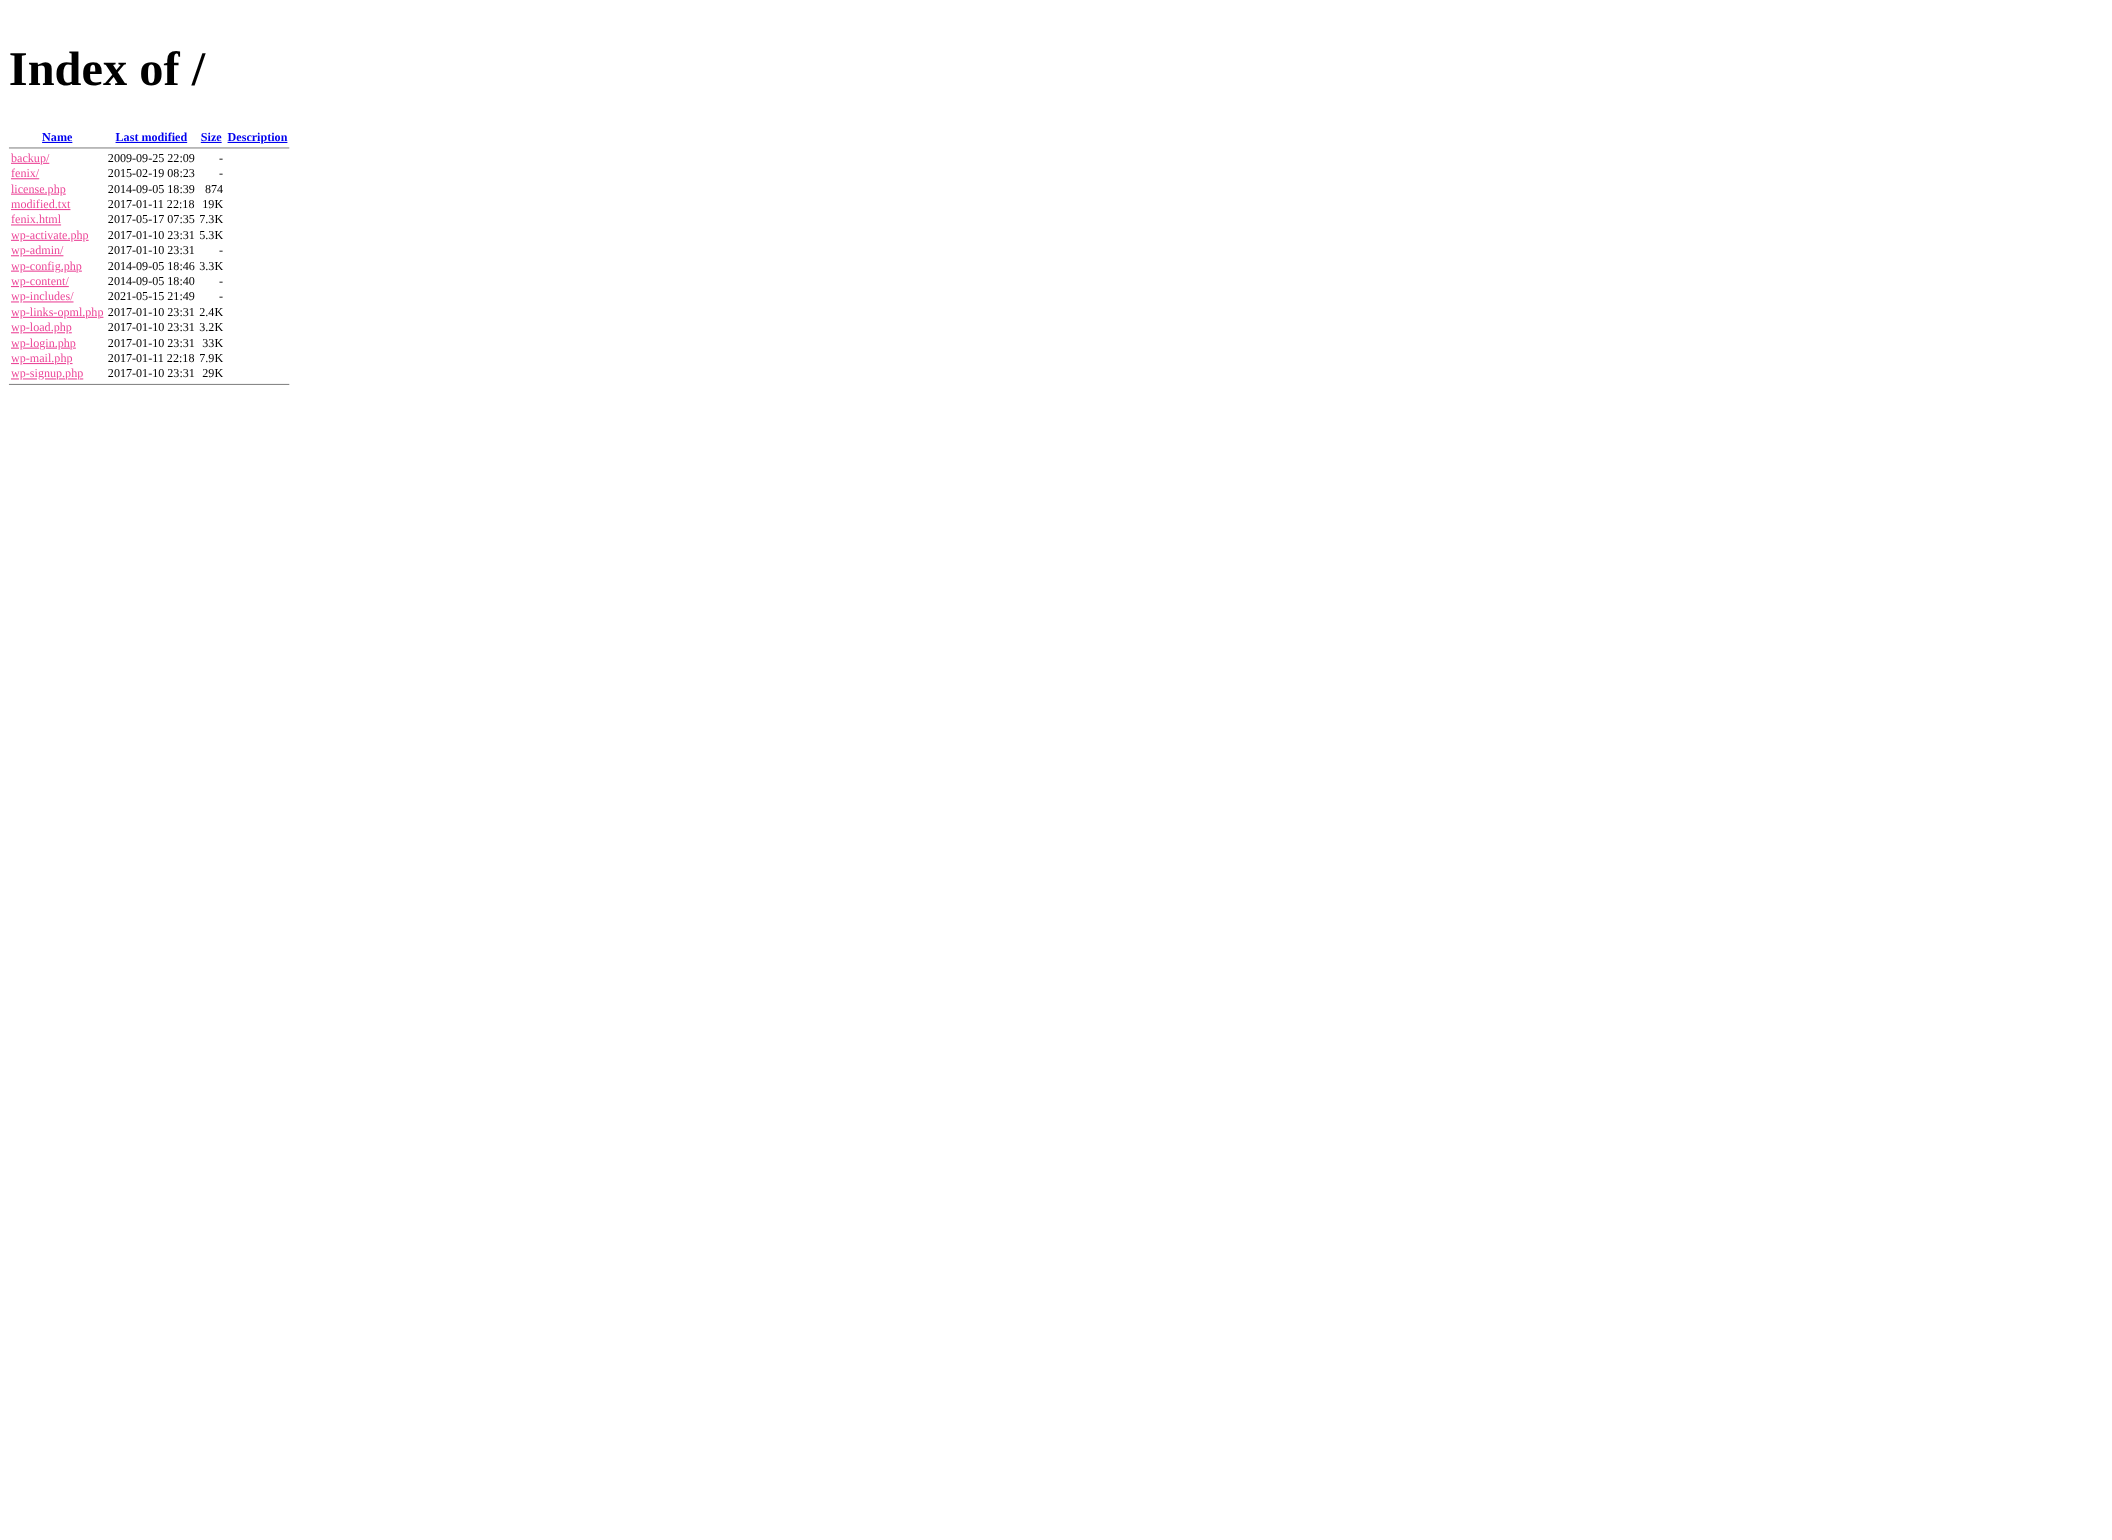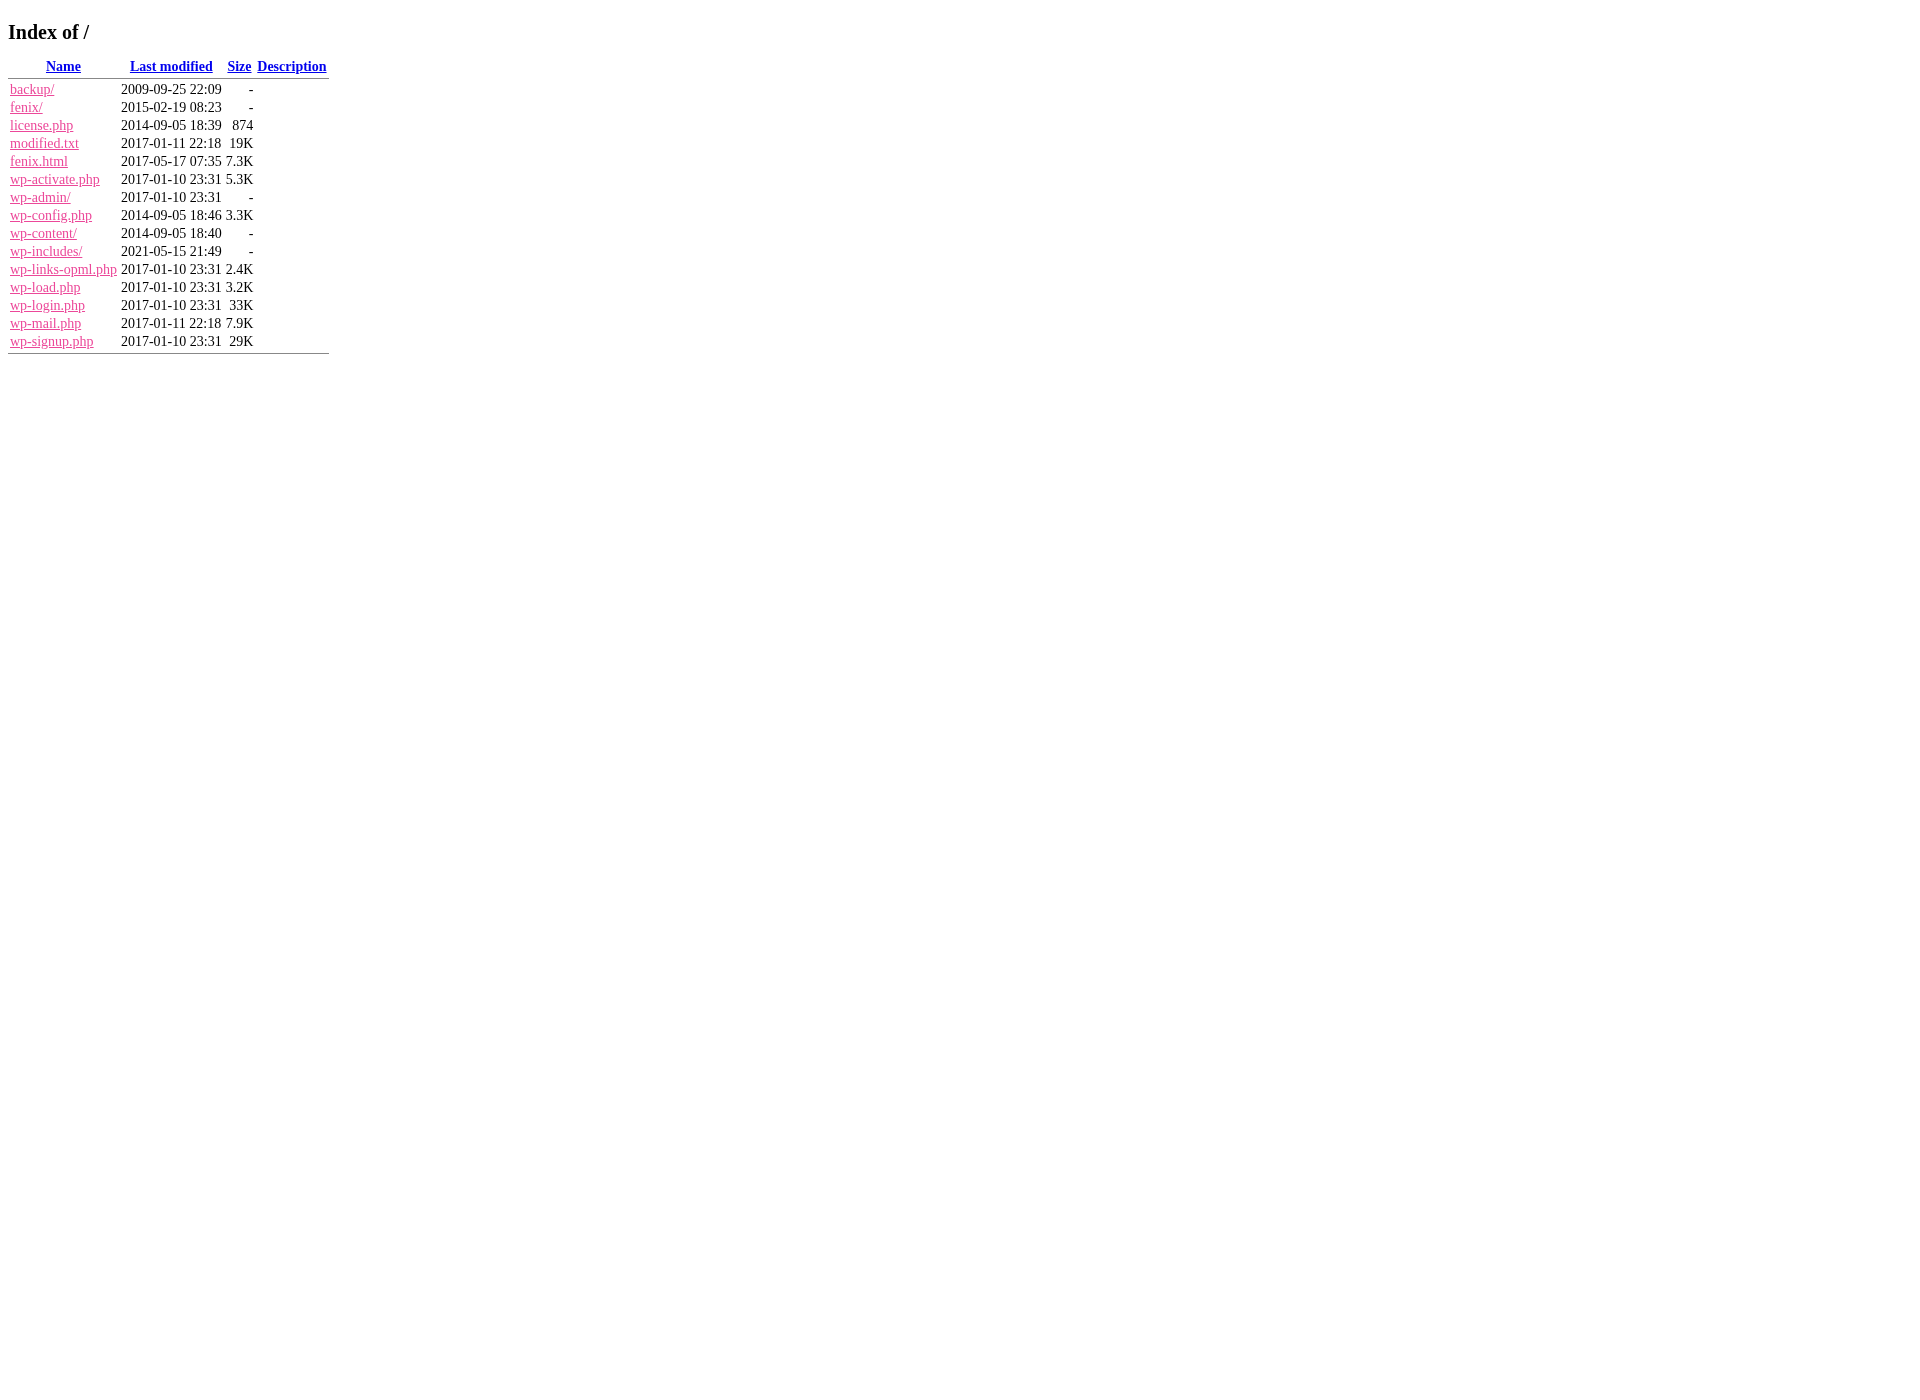--- a/index.html
+++ b/index.html
@@ -2,27 +2,27 @@
 <html><head>
 <meta charset="utf-8">
 <style>
   body {
     font-family: "Times New Roman", Times, serif;
     margin: 8px;
     background: #ffffff;
     color: #000000;
   }
   h1 {
-    font-size: 20px;
+    font-size: 44px;
     font-weight: bold;
     margin: 0.67em 0;
   }
   table {
     border-collapse: collapse;
-    font-size: 14px;
+    font-size: 11px;
   }
   th, td {
     padding: 1px 2px;
     vertical-align: top;
     white-space: nowrap;
   }
   th {
     font-weight: bold;
     text-align: center;
   }

